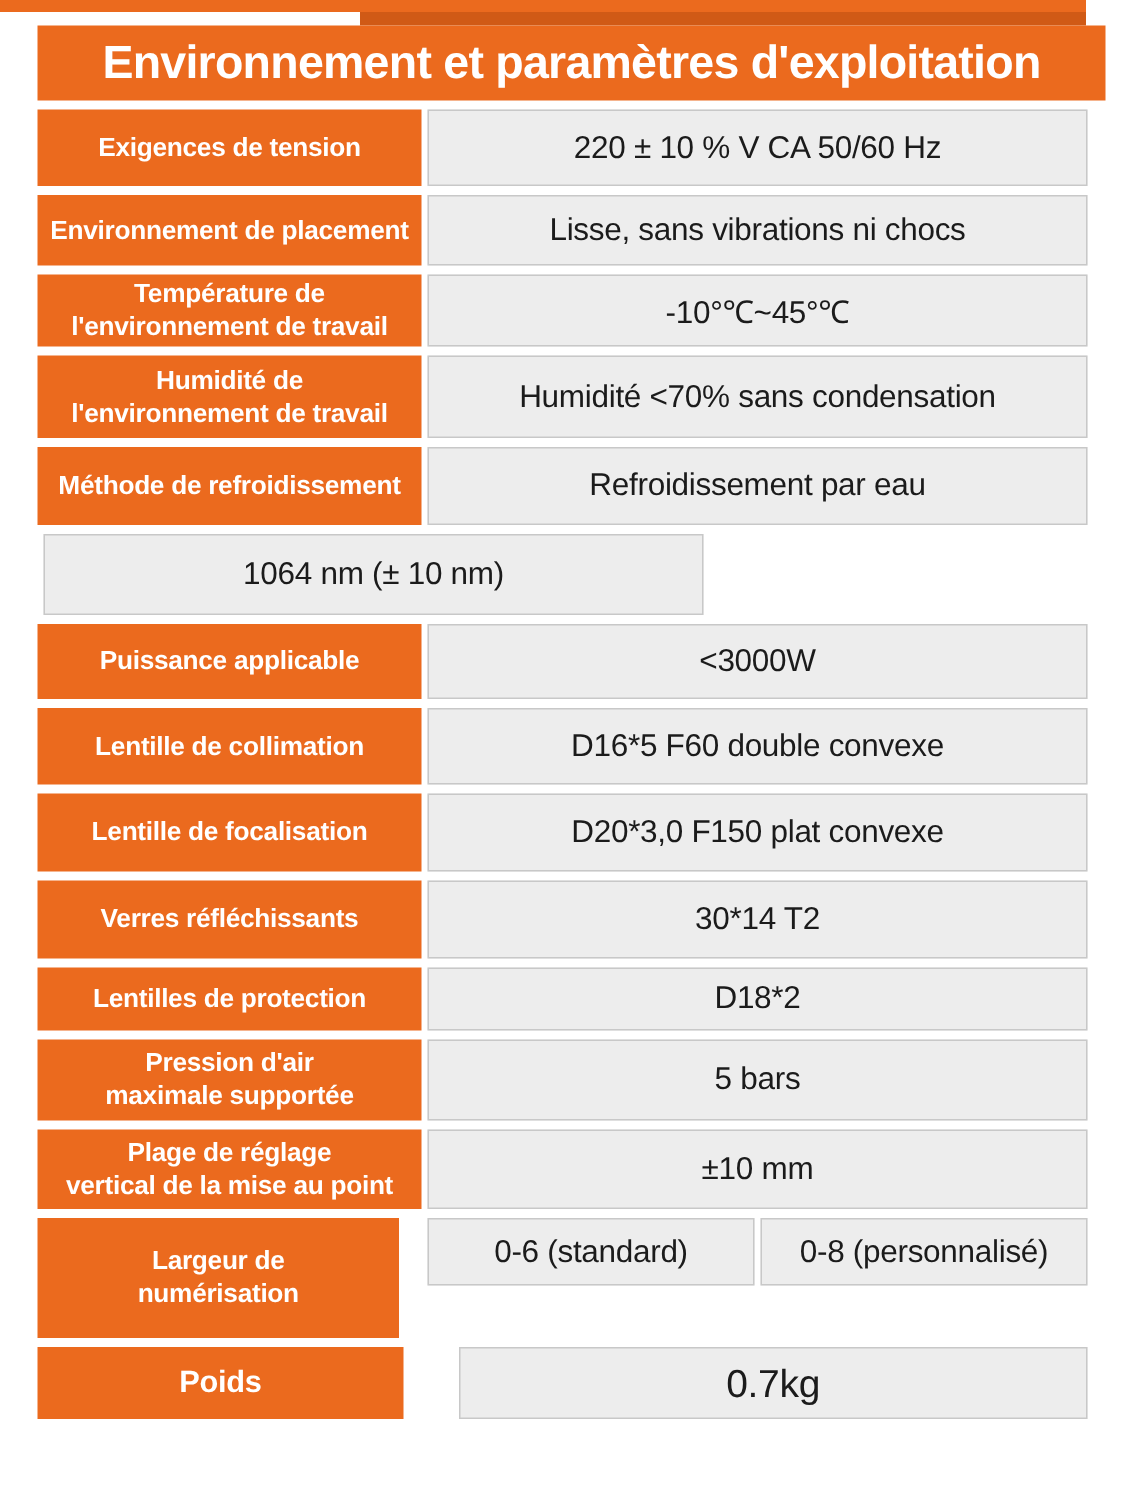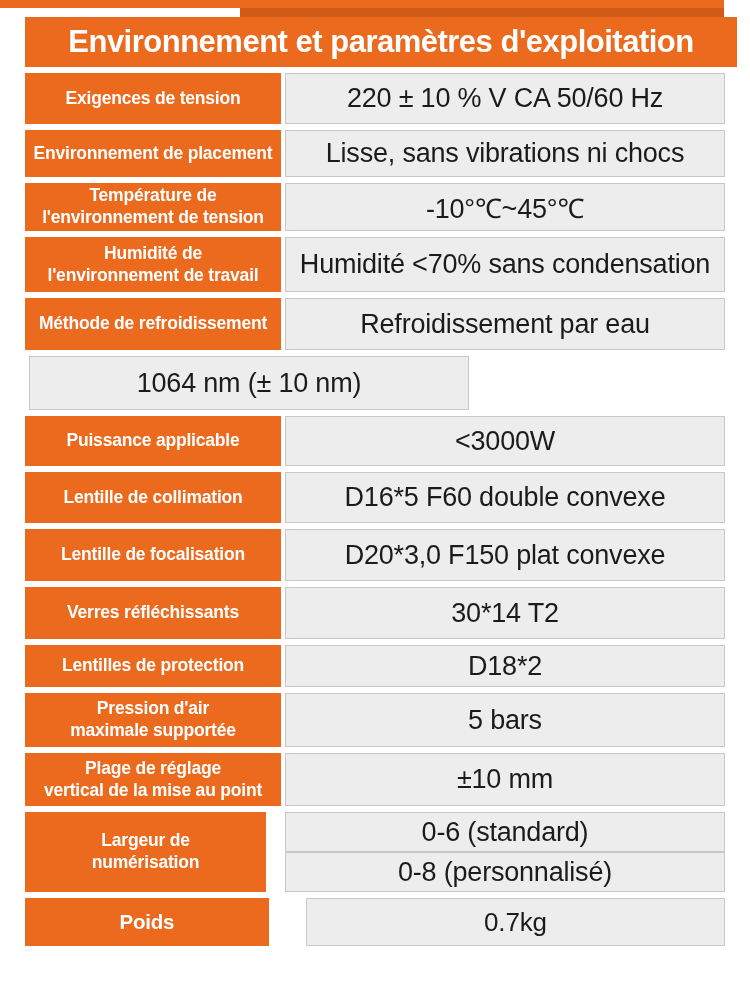--- a/index.html
+++ b/index.html
@@ -52,28 +52,28 @@
     text-align:center;
     white-space:pre-line;
     letter-spacing:-0.2px;
   }
   .value-cell{
     width:440px;
     margin-left:4px;
     background:var(--value-bg);
     border:1px solid var(--value-border);
     color:var(--value-text);
-    font-size:27px;
+    font-size:21px;
     display:flex;align-items:center;justify-content:center;
     text-align:center;
     letter-spacing:-0.2px;
   }
   .value-stack{
     width:444px;
-    display:flex;flex-direction:column;justify-content:space-between;margin-left:15px;
+    display:flex;flex-direction:row;justify-content:space-between;margin-left:15px;
   }
   .value-stack .value-cell{height:45px;}
   .row-last{margin-top:5px;gap:33px;}
   .label-big{font-size:20.5px;}
   .value-big{font-size:26px;}
 </style>
 </head>
 <body>
 
 <div class="top-fold"></div>
@@ -90,21 +90,21 @@
     <div class="value-cell">220 ± 10 % V CA 50/60 Hz</div>
   </div>
 
   <div class="row" style="height:47px">
     <div class="label-cell">Environnement de placement</div>
     <div class="value-cell">Lisse, sans vibrations ni chocs</div>
   </div>
 
   <div class="row" style="height:48px">
     <div class="label-cell">Température de
-l'environnement de tension</div>
+l'environnement de travail</div>
     <div class="value-cell">-10°℃~45°℃</div>
   </div>
 
   <div class="row" style="height:55px">
     <div class="label-cell">Humidité de
 l'environnement de travail</div>
     <div class="value-cell">Humidité &lt;70% sans condensation</div>
   </div>
 
   <div class="row" style="height:52px">

